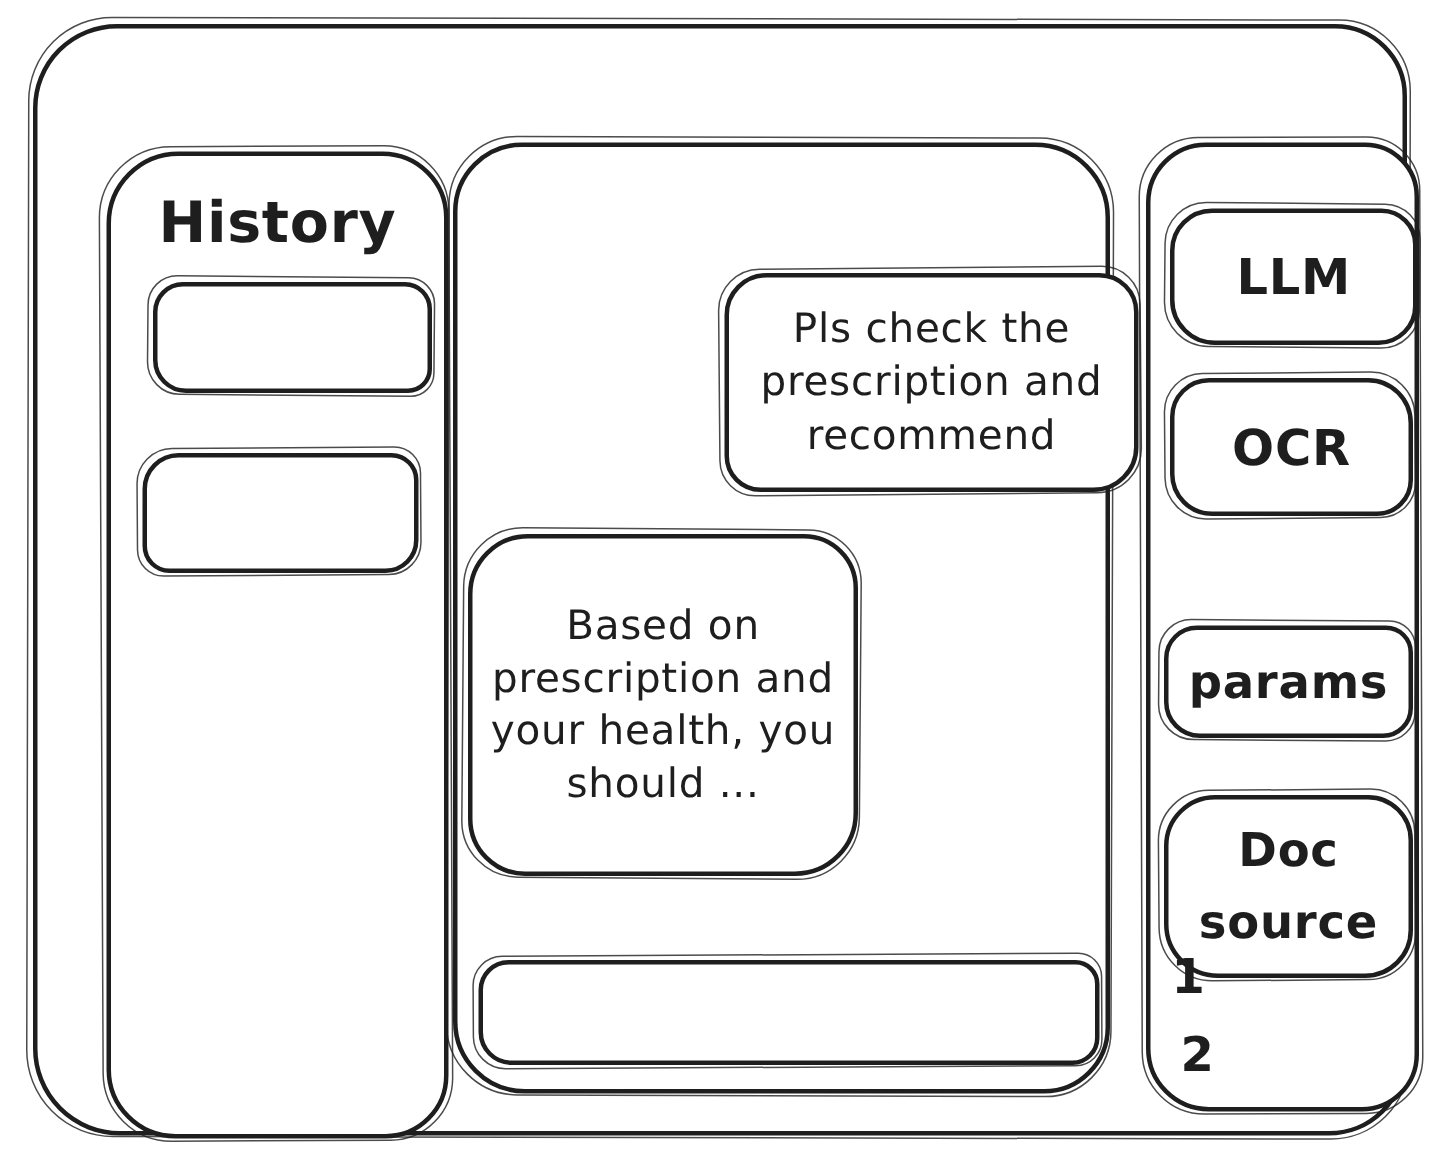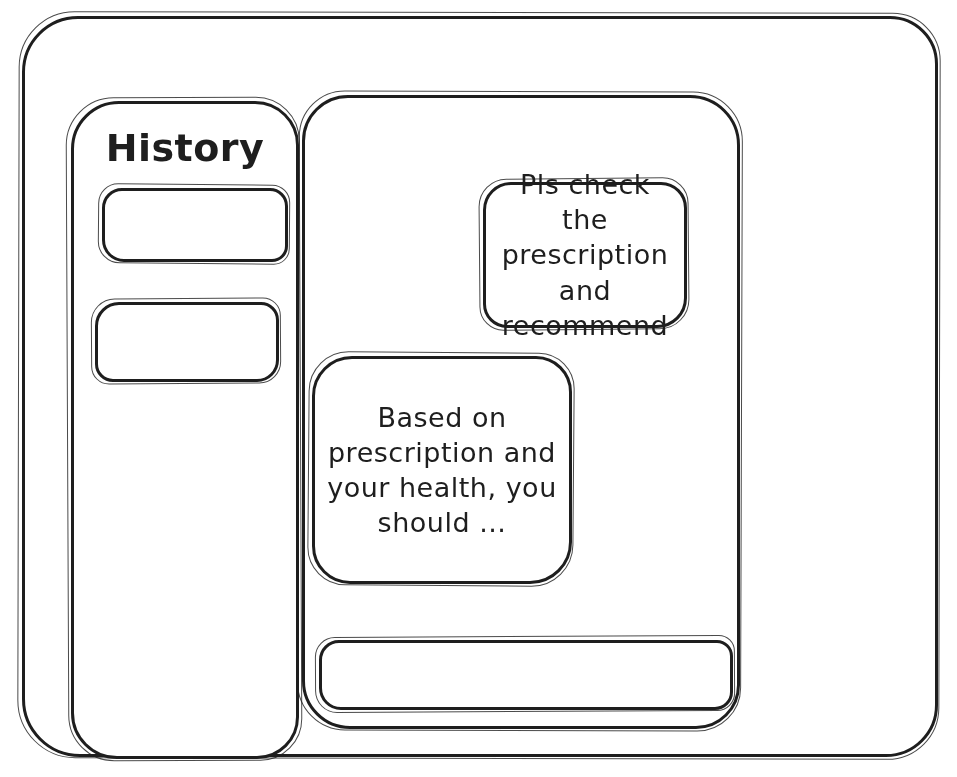--- a/index.html
+++ b/index.html
@@ -78,21 +78,21 @@
     position:absolute;left:0;top:20px;width:100%;
     font-size:38px;font-weight:600;
     justify-content:center;
   }
   .bubble{
     font-size:27px;font-weight:500;
     line-height:1.3;
     padding:6px 10px;
   }
   .user-bubble{
-    left:178px;top:84px;width:204px;height:146px;
+    left:178px;top:84px;width:276px;height:146px;
     border-radius:28px 26px 30px 24px;
     --wob:-.5deg;
   }
   .assistant-bubble{
     left:7px;top:258px;width:260px;height:228px;
     border-radius:40px 36px 42px 38px;
     --wob:.45deg;
   }
   .input-box{
     left:14px;top:542px;width:414px;height:70px;
@@ -165,15 +165,23 @@
 
       <div class="sketch label bubble user-bubble">Pls check the prescription and recommend</div>
 
       <div class="sketch label bubble assistant-bubble">Based on prescription and your health, you should ...</div>
 
       <div class="sketch input-box">
         <input type="text" placeholder="" value="" style="">
       </div>
     </div>
 
+    <div class="sketch tools-panel">
+      <div class="sketch label tool-btn llm-btn">LLM</div>
+      <div class="sketch label tool-btn ocr-btn">OCR</div>
+      <div class="sketch label tool-btn params-btn">params</div>
+      <div class="sketch label tool-btn doc-source-btn">Doc source</div>
+      <div class="doc-item doc-item-1">1</div>
+      <div class="doc-item doc-item-2">2</div>
+    </div>
 
   </div>
 </div>
 
 </body></html>

